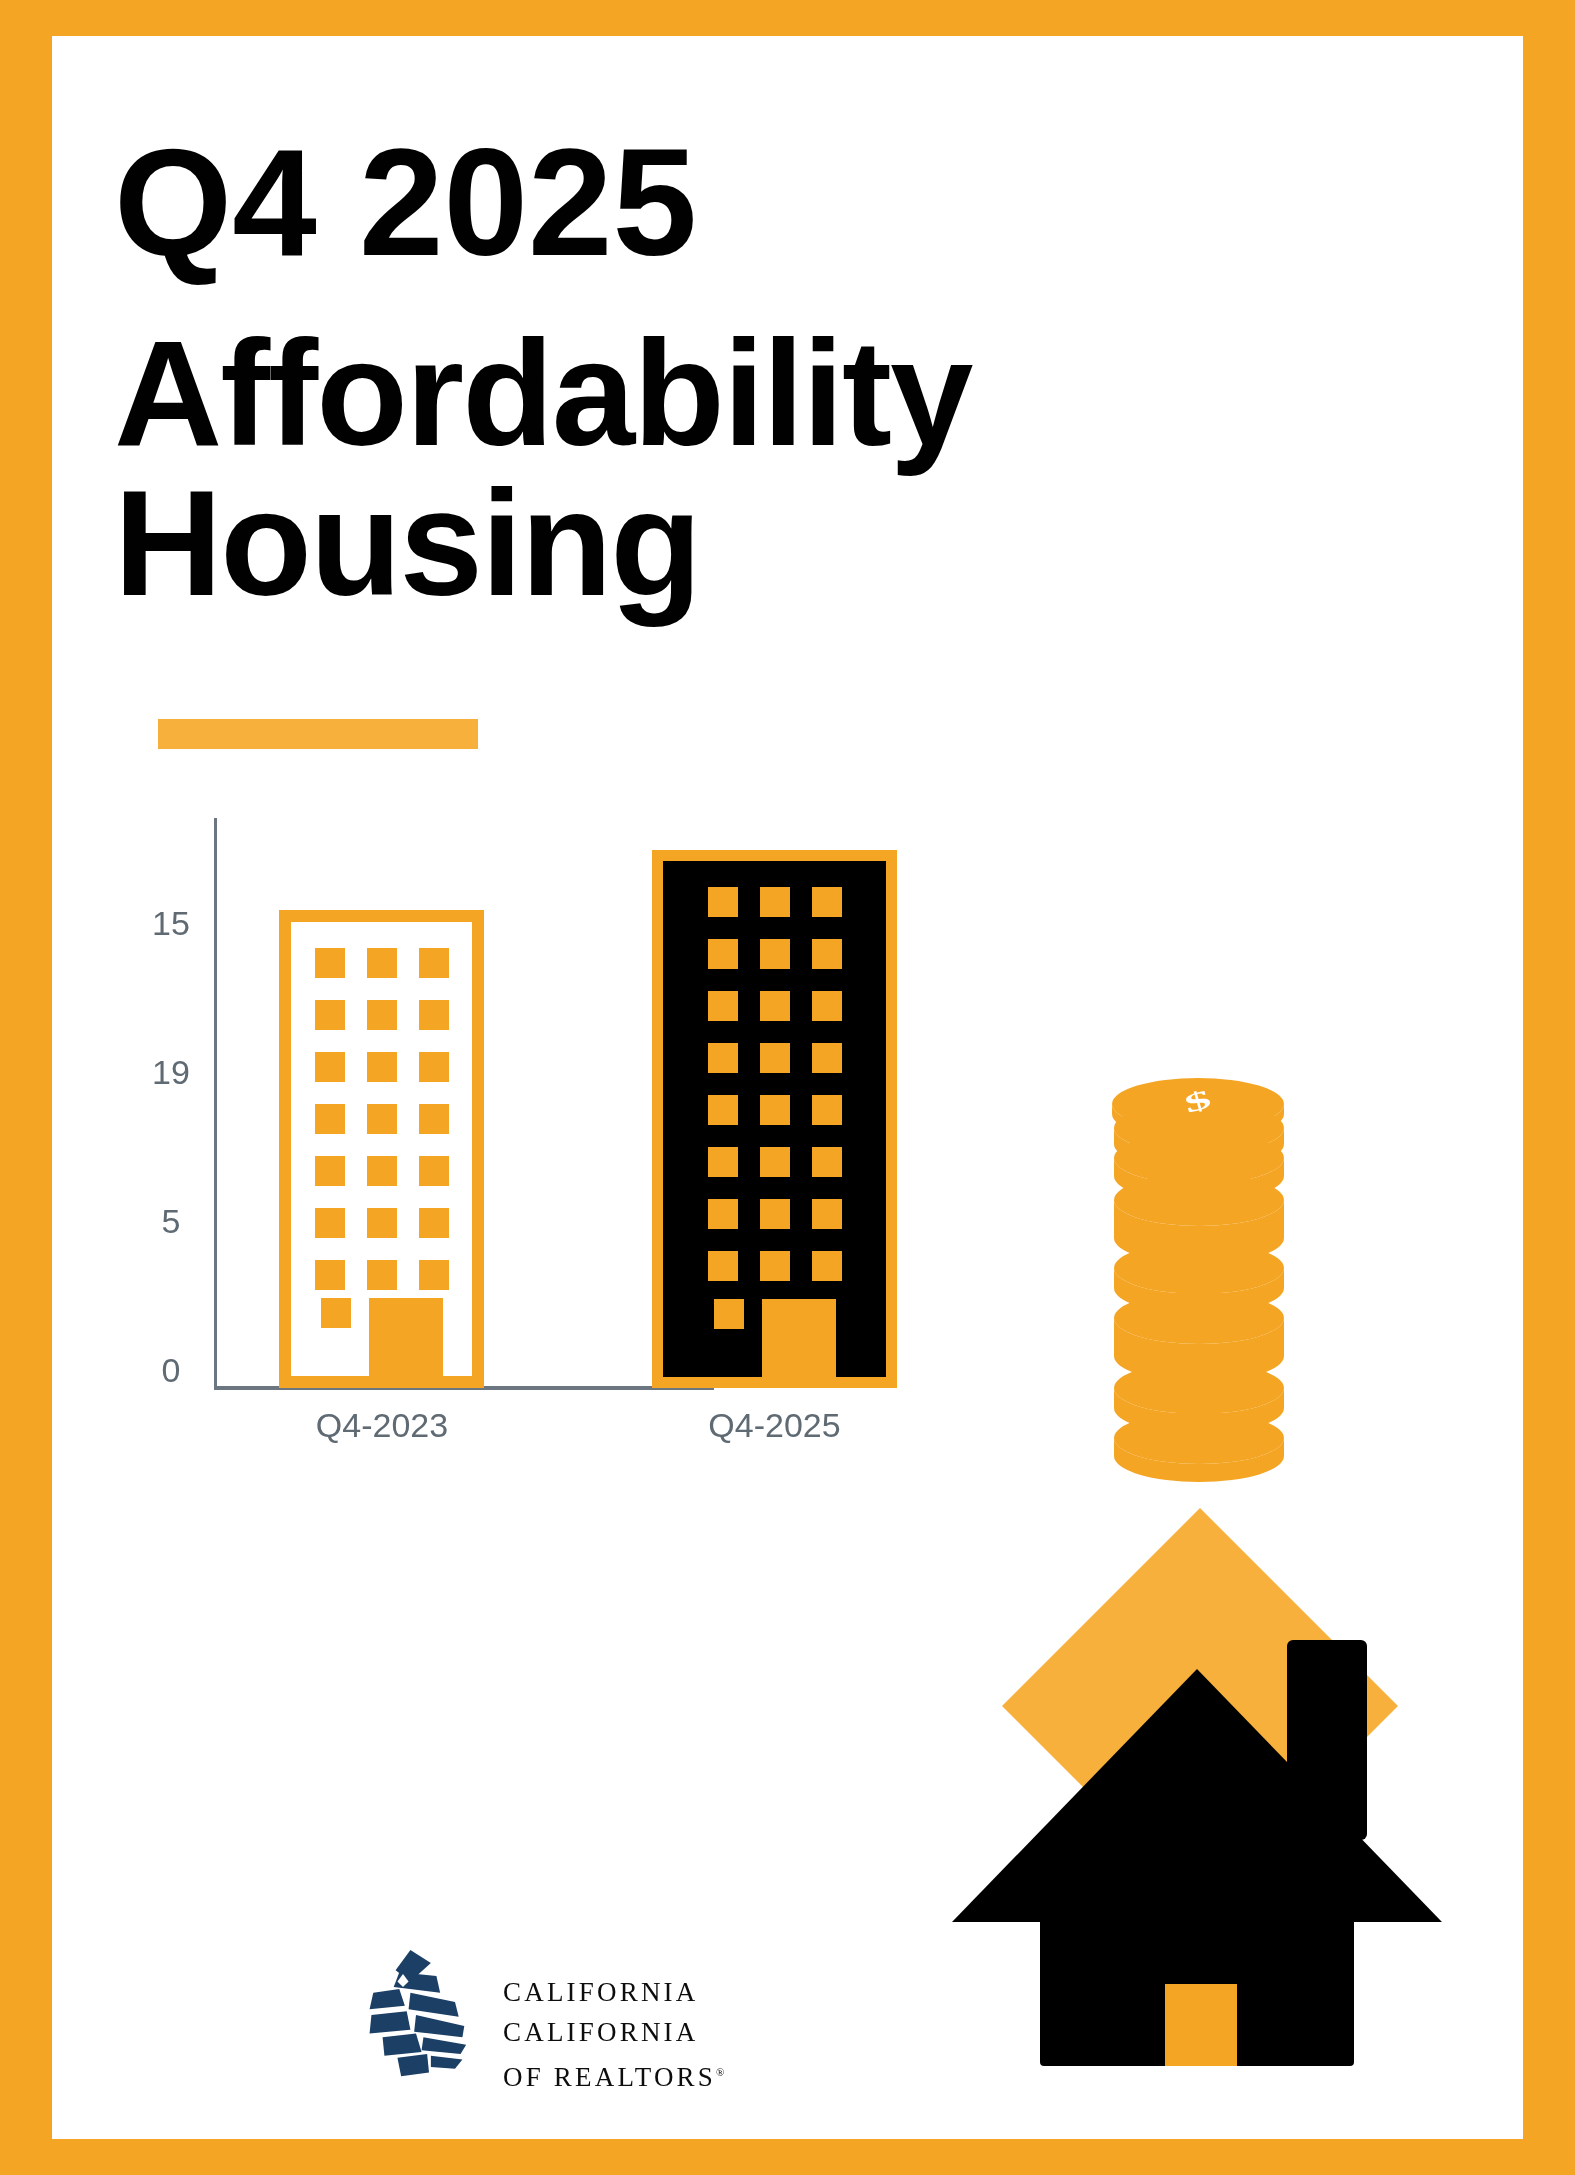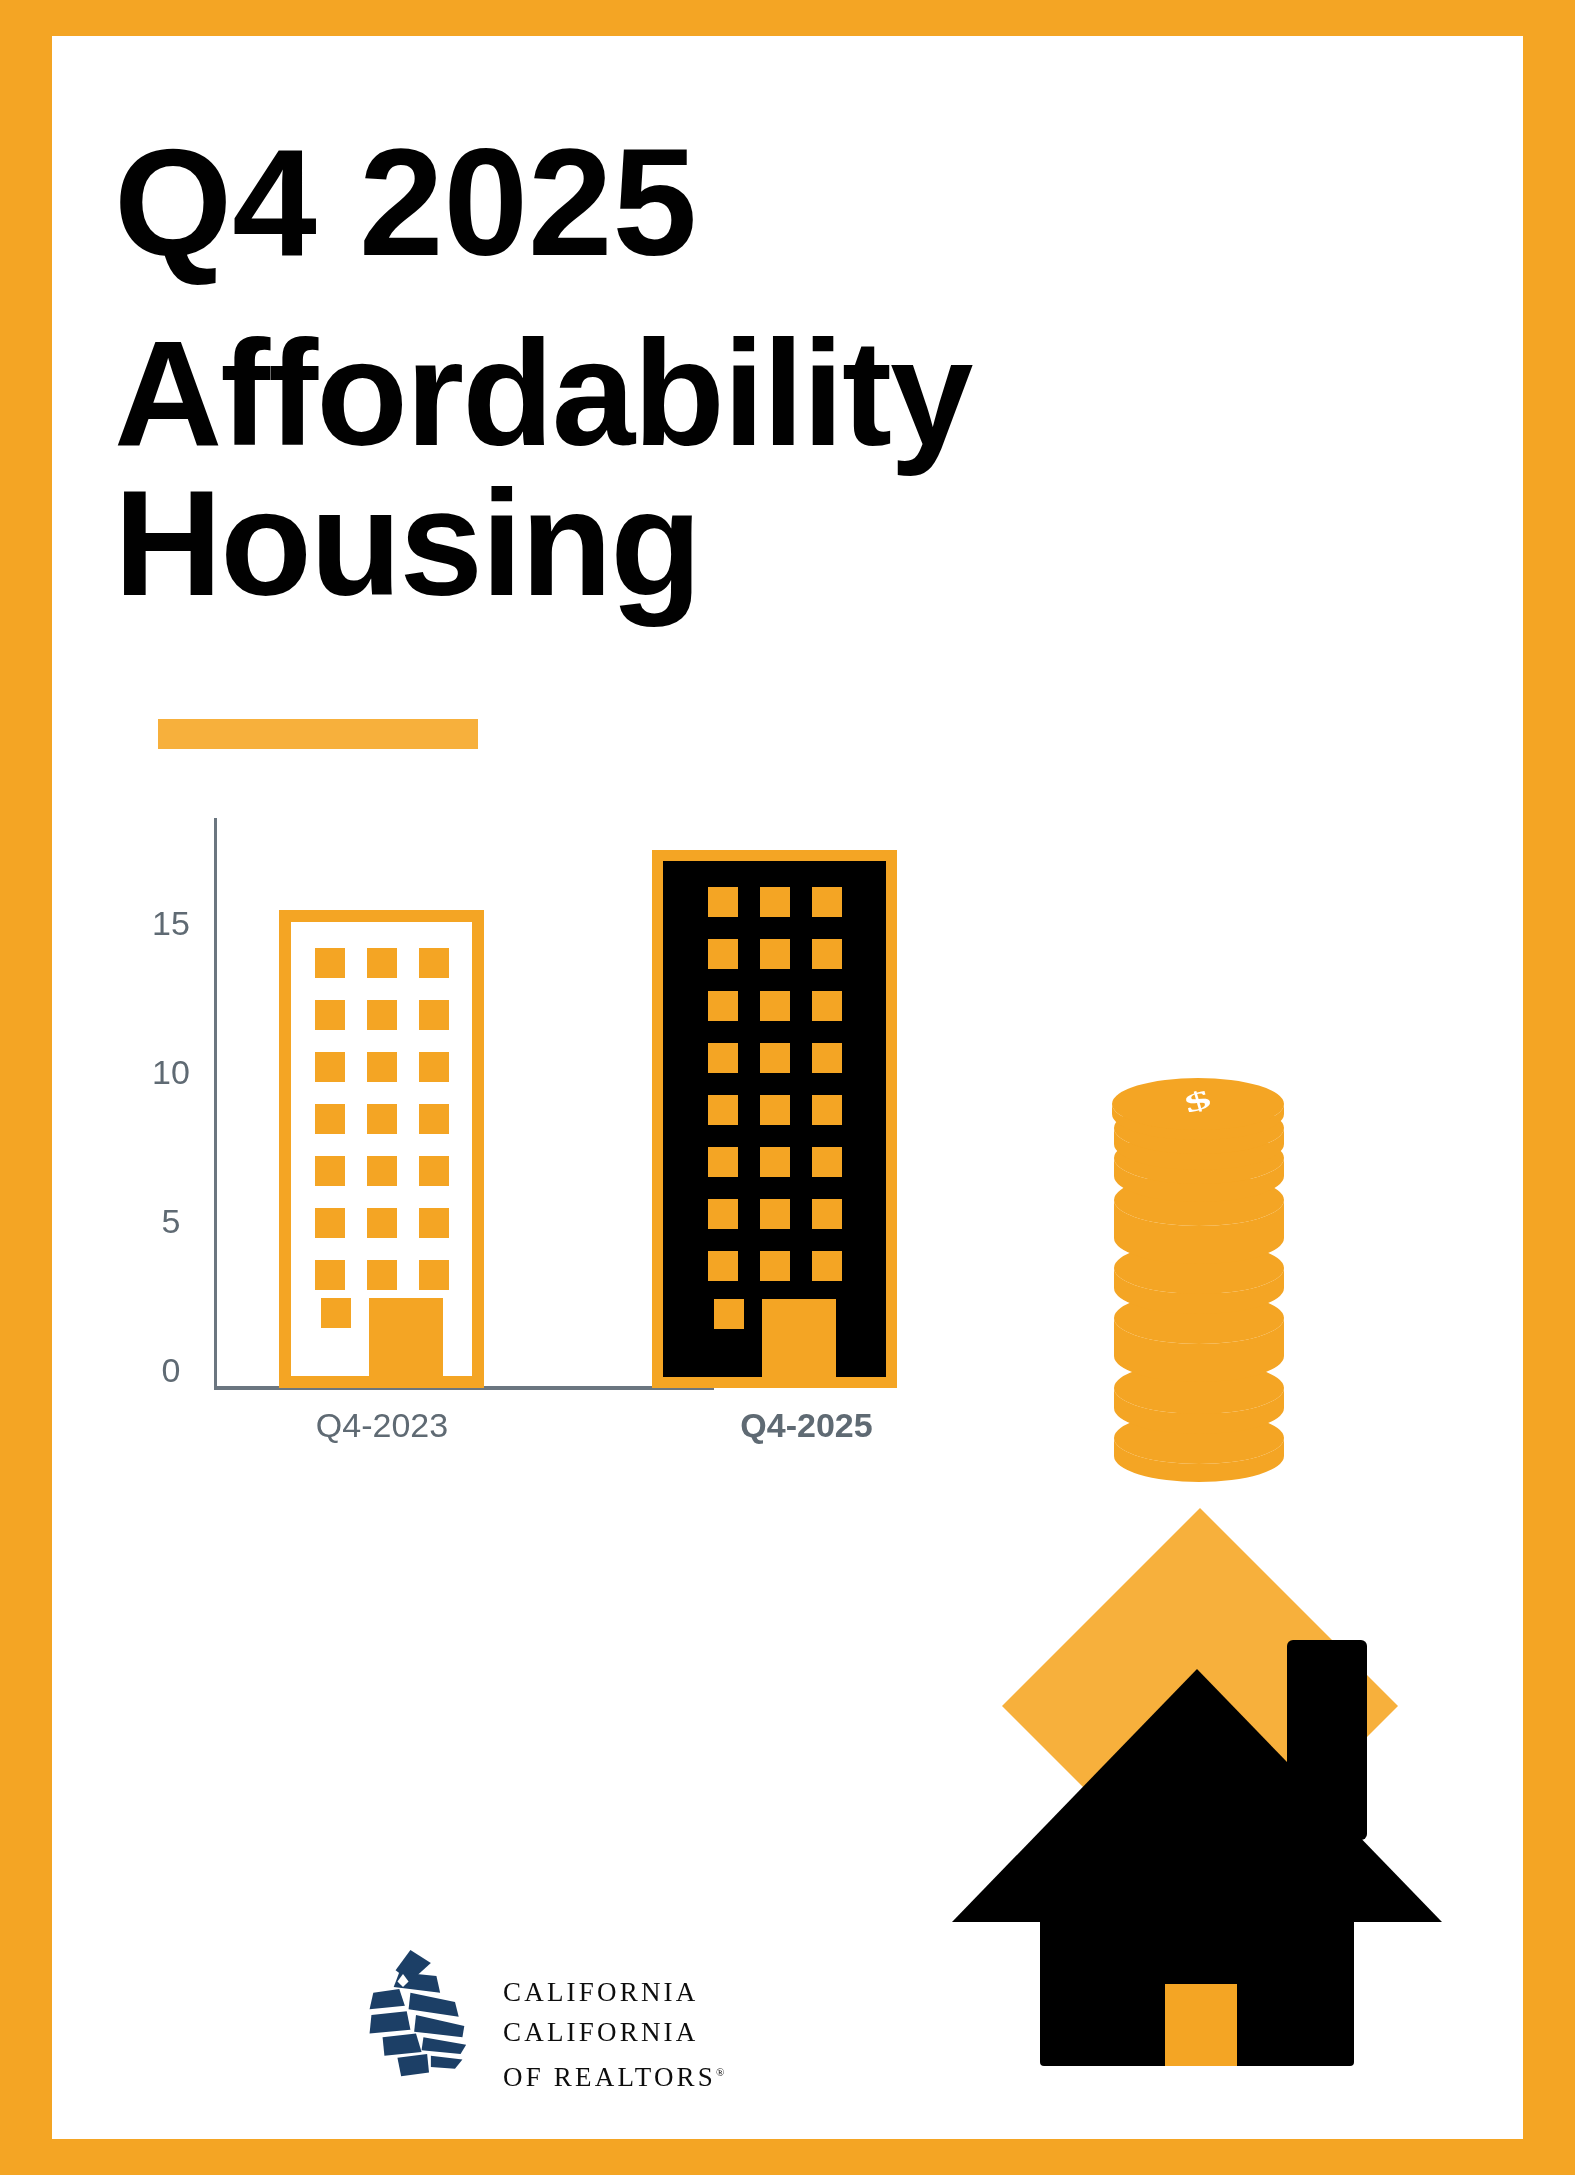--- a/index.html
+++ b/index.html
@@ -188,21 +188,21 @@
 
     <div id="chart">
 
       <div class="axis-v"></div>
       <div class="axis-h"></div>
 
       <div class="ytick-holder" style="top:110px;">
         <div class="ytick">15</div>
       </div>
       <div class="ytick-holder" style="top:259px;">
-        <div class="ytick">10</div>
+        <div class="ytick">19</div>
       </div>
       <div class="ytick-holder" style="top:408px;">
         <div class="ytick">5</div>
       </div>
       <div class="ytick-holder" style="top:557px;">
         <div class="ytick">0</div>
       </div>
 
       <div class="barlabel" style="left:227px;top:378px;width:205px;">16%</div>
 
@@ -296,21 +296,21 @@
               <span class="win"></span>
               <span class="win"></span>
             </div>
         </div>
         <div class="door-row">
           <span class="door-side"></span>
           <span class="door"></span>
         </div>
       </div>
 
-      <div class="xlabel" style="left:632px;width:245px;font-weight:bold;">Q4-2025</div>
+      <div class="xlabel" style="left:600px;width:245px;">Q4-2025</div>
     </div>
 
     <div id="coins">
       <svg viewBox="0 0 230 440" width="230" height="440" xmlns="http://www.w3.org/2000/svg">
         <g fill="#F4A524">
 
           <path d="M30 400 a85 26 0 0 0 170 0 v-18 a85 26 0 0 1 -170 0 z"></path>
           <ellipse cx="115" cy="382" rx="85" ry="26"></ellipse>
           <path d="M30 352 a85 26 0 0 0 170 0 v-20 a85 26 0 0 1 -170 0 z"></path>
           <ellipse cx="115" cy="332" rx="85" ry="26"></ellipse>

